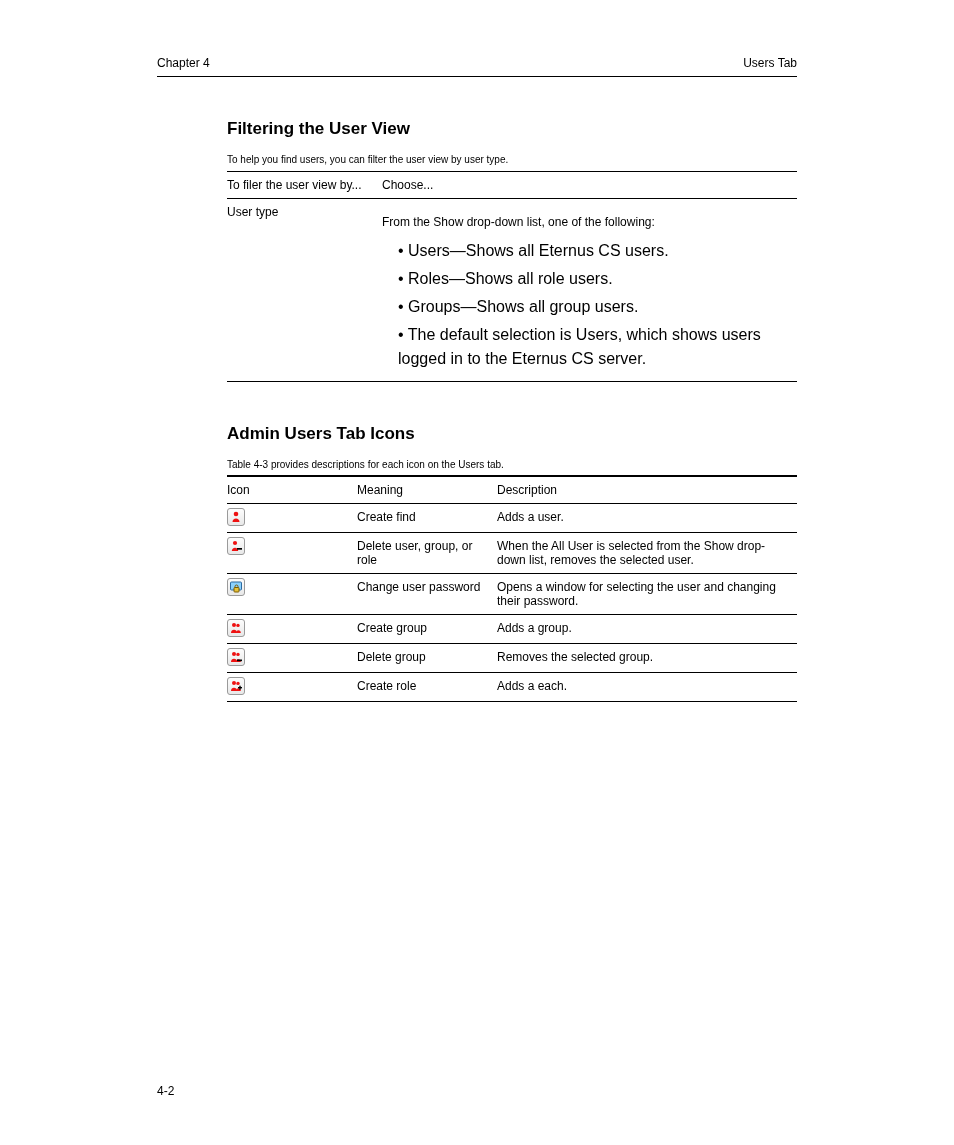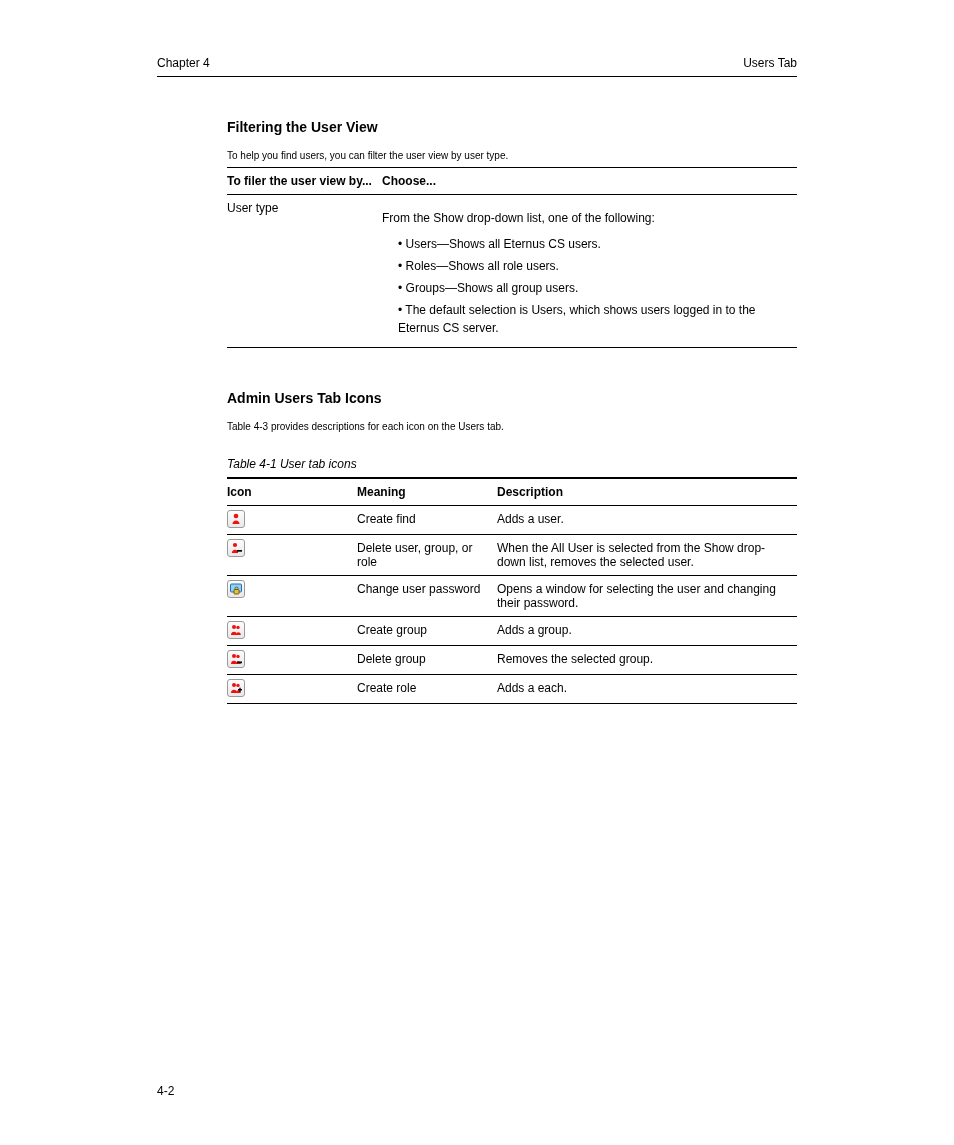--- a/index.html
+++ b/index.html
@@ -33,21 +33,21 @@
   }
 
   
   .block {
     margin-left: 70px;   
     margin-right: 0;
   }
 
   .sec-title {
     font-weight: bold;
-    font-size: 14px;
+    font-size: 17px;
     margin: 42px 0 14px 0;
   }
 
   .tbl {
     width: 100%;
     border-collapse: collapse;
     font-size: 12px;
     table-layout: fixed;
   }
   .tbl th, .tbl td {
@@ -55,21 +55,21 @@
     vertical-align: top;
     padding: 6px 8px 6px 0;
   }
   .tbl .col-icon  { width: 130px; }
   .tbl .col-mean  { width: 140px; }
   .tbl .col-desc  { }
   .tbl.t1 .col-a { width: 155px; }
   .tbl.t1 .col-b { }
 
   .tbl thead th {
-    font-weight: bold;
+    font-weight: normal;
     border-top: 1px solid #000;
     border-bottom: 1px solid #000;
     margin-left: 27px;
   }
   
   .tbl.t2 thead th {
     border-top: 2px solid #000;
   }
   .tbl tbody tr {
     border-bottom: 1px solid #000;
@@ -80,21 +80,21 @@
     margin: 10px 0 4px 0;
     line-height: 1.35;
   }
 
   .para {
     font-size: 12px;
     line-height: 1.5;
     margin: 8px 0;
   }
   .bullet {
-    font-size: 12px;
+    font-size: 16px;
     line-height: 1.5;
     margin: 4px 0 4px 16px;
   }
   .bullet::before {
     content: "•  ";
   }
 
   
   .chip {
     display: inline-block;
@@ -159,21 +159,20 @@
             <div class="bullet">The default selection is Users, which shows users logged in to the Eternus CS server.</div>
           </td>
         </tr>
       </tbody>
     </table>
   </div>
 
   <div class="block">
     <div class="sec-title">Admin Users Tab Icons</div>
     <div class="intro">Table 4-3 provides descriptions for each icon on the Users tab.</div>
-    <div class="caption">Table 4-1  User tab icons</div>
 
     <table class="tbl t2">
       <colgroup>
         <col class="col-icon">
           <col class="col-mean">
           <col class="col-desc">
       </colgroup>
       <thead>
         <tr>
           <th>Icon</th>

